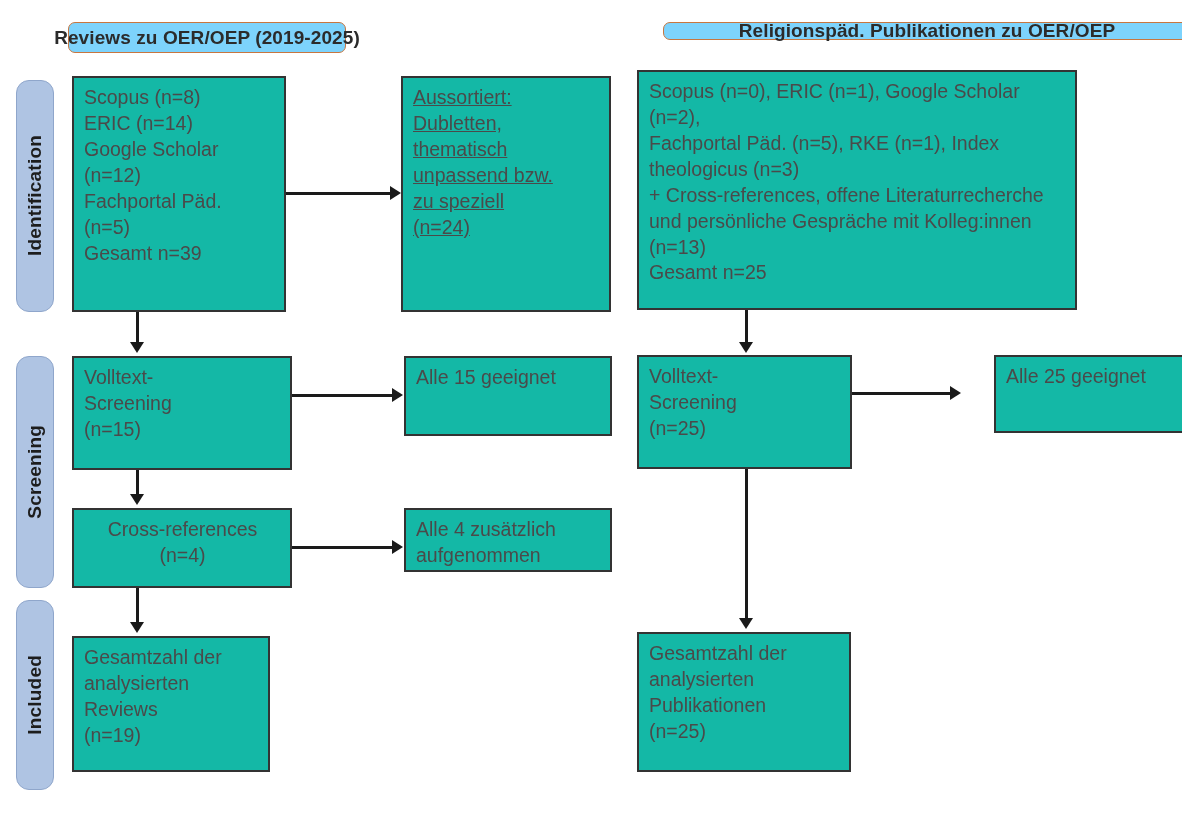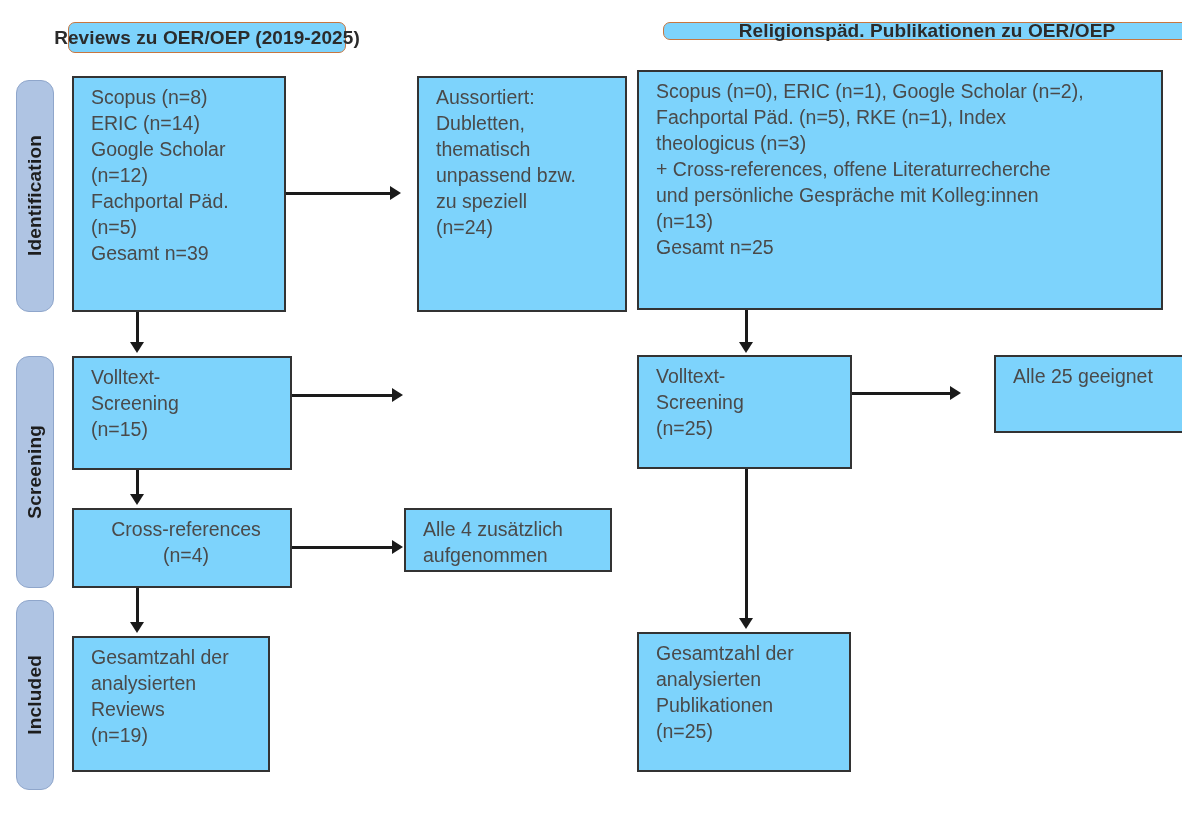--- a/index.html
+++ b/index.html
@@ -57,33 +57,33 @@
     letter-spacing: 0.2px;
     white-space: nowrap;
   }
   #tab-identification { left: 16px; top: 80px;  width: 38px; height: 232px; }
   #tab-screening      { left: 16px; top: 356px; width: 38px; height: 232px; }
   #tab-included       { left: 16px; top: 600px; width: 38px; height: 190px; }
 
   
   .box {
     position: absolute;
-    background: #7dd3fc;
+    background: #14b8a6;
     border: 2.5px solid #333333;
     box-sizing: border-box;
-    padding: 7px 9px 6px 17px;
+    padding: 7px 9px 6px 10px;
     color: #4a4a4a;
     font-size: 19.5px;
     line-height: 1.33;
     white-space: pre-line;
     overflow: hidden;
   }
   #box-id-left     { left: 72px;  top: 76px;  width: 214px; height: 236px; }
-  #box-id-excluded { left: 417px; top: 76px;  width: 210px; height: 236px; }
-  #box-id-right    { left: 637px; top: 70px;  width: 526px; height: 240px; }
+  #box-id-excluded { left: 401px; top: 76px;  width: 210px; height: 236px; text-decoration: underline; }
+  #box-id-right    { left: 637px; top: 70px;  width: 440px; height: 240px; }
 
   #box-scr-left       { left: 72px;  top: 356px; width: 220px; height: 114px; }
   #box-scr-left-out   { left: 404px; top: 356px; width: 208px; height: 80px;  }
   #box-crossref       { left: 72px;  top: 508px; width: 220px; height: 80px; text-align: center;  }
   #box-crossref-out   { left: 404px; top: 508px; width: 208px; height: 64px;  }
 
   #box-scr-right      { left: 637px; top: 355px; width: 215px; height: 114px; }
   #box-scr-right-out  { left: 962px; top: 355px; width: 200px; height: 78px; margin-left: 32px;  }
 
   #box-incl-left  { left: 72px;  top: 636px; width: 198px; height: 136px; }
@@ -149,20 +149,21 @@
   <div class="conn h" style="left:286px; top:192px; width:104px;"></div>
   <div class="arrow right" style="left:390px; top:186px;"></div>
 
   <div class="conn v" style="left:136px; top:312px; height:32px;"></div>
   <div class="arrow down" style="left:130px; top:342px;"></div>
 
   <div id="box-scr-left" class="box">Volltext-
 Screening
 (n=15)</div>
 
+  <div id="box-scr-left-out" class="box">Alle 15 geeignet</div>
 
   <div class="conn h" style="left:292px; top:394px; width:100px;"></div>
   <div class="arrow right" style="left:392px; top:388px;"></div>
 
   <div class="conn v" style="left:136px; top:470px; height:26px;"></div>
   <div class="arrow down" style="left:130px; top:494px;"></div>
 
   <div id="box-crossref" class="box">Cross-references
 (n=4)</div>
 

